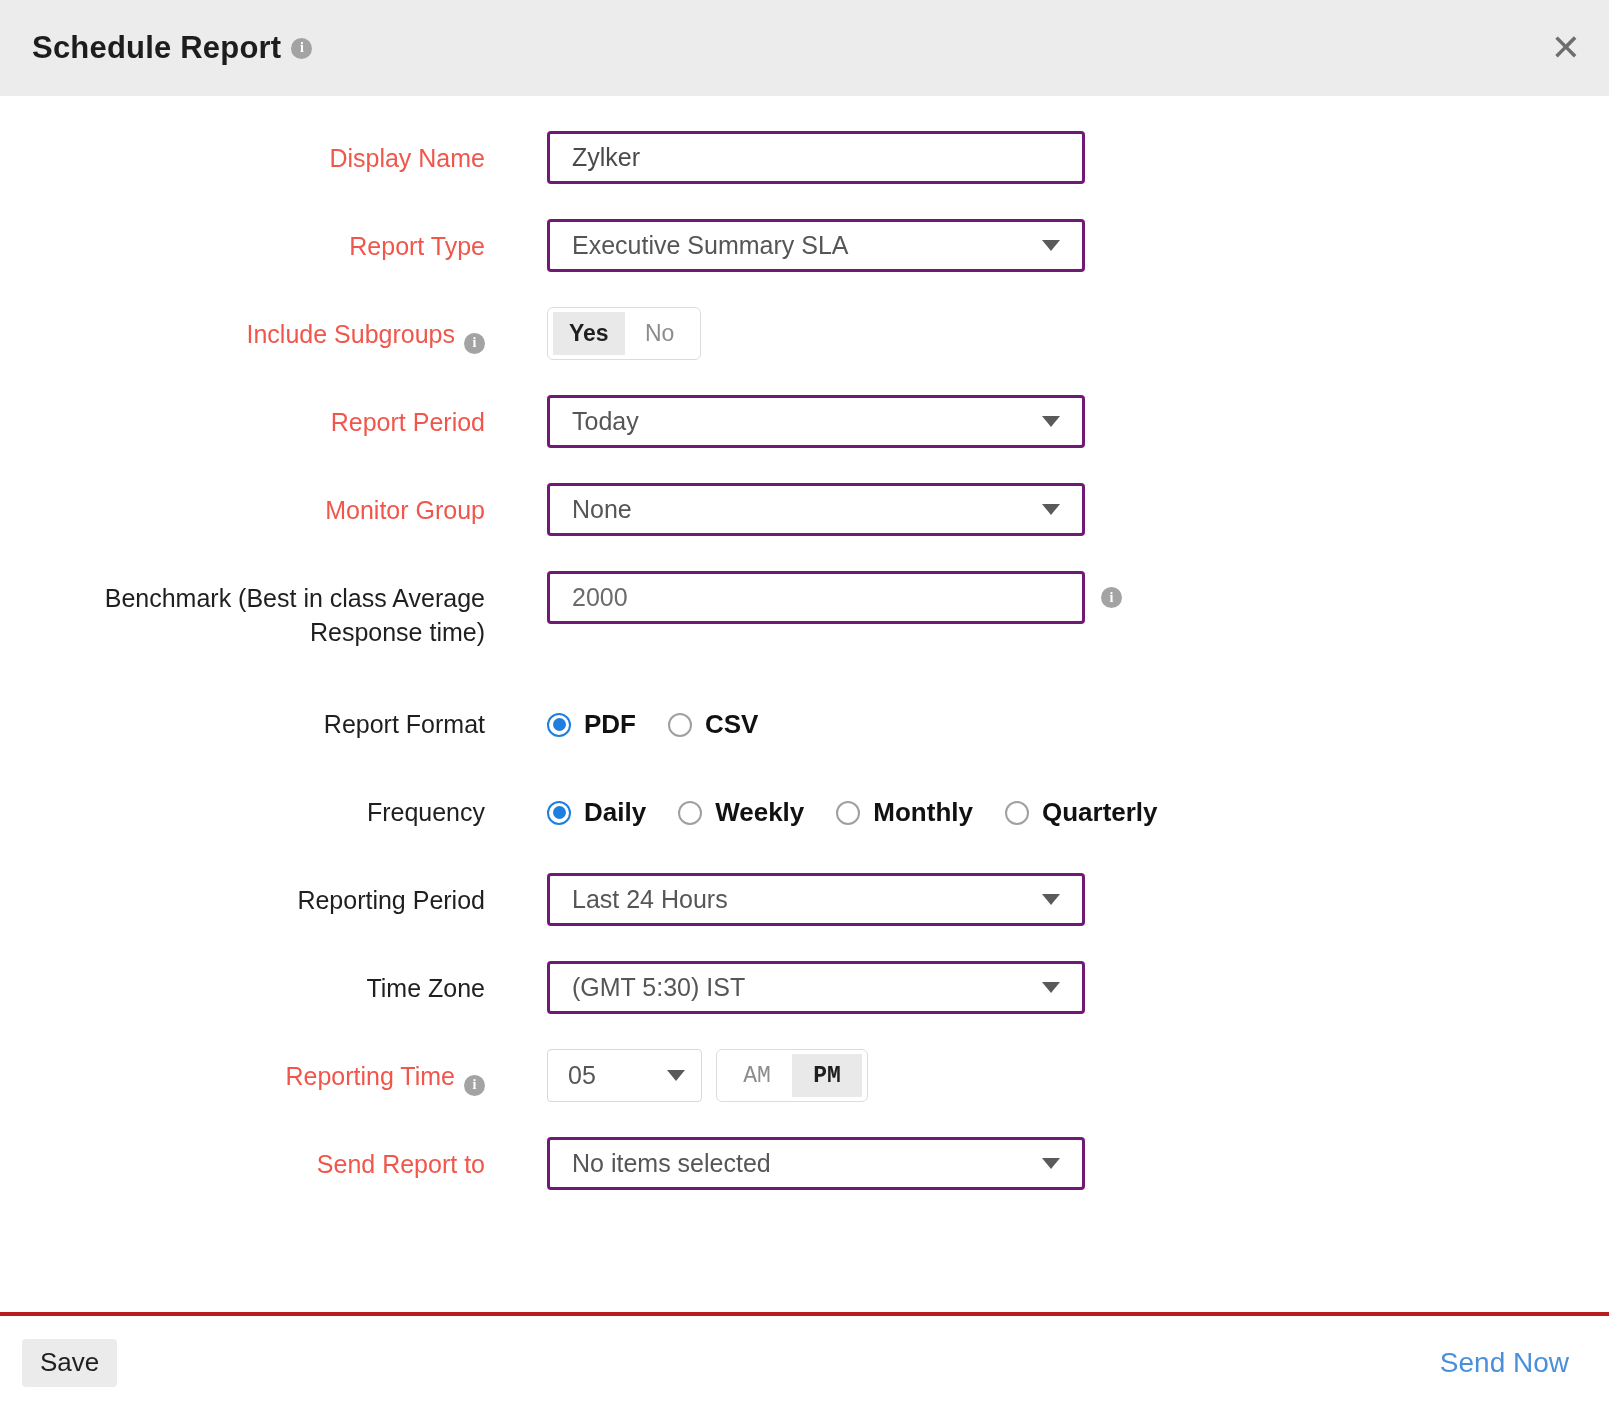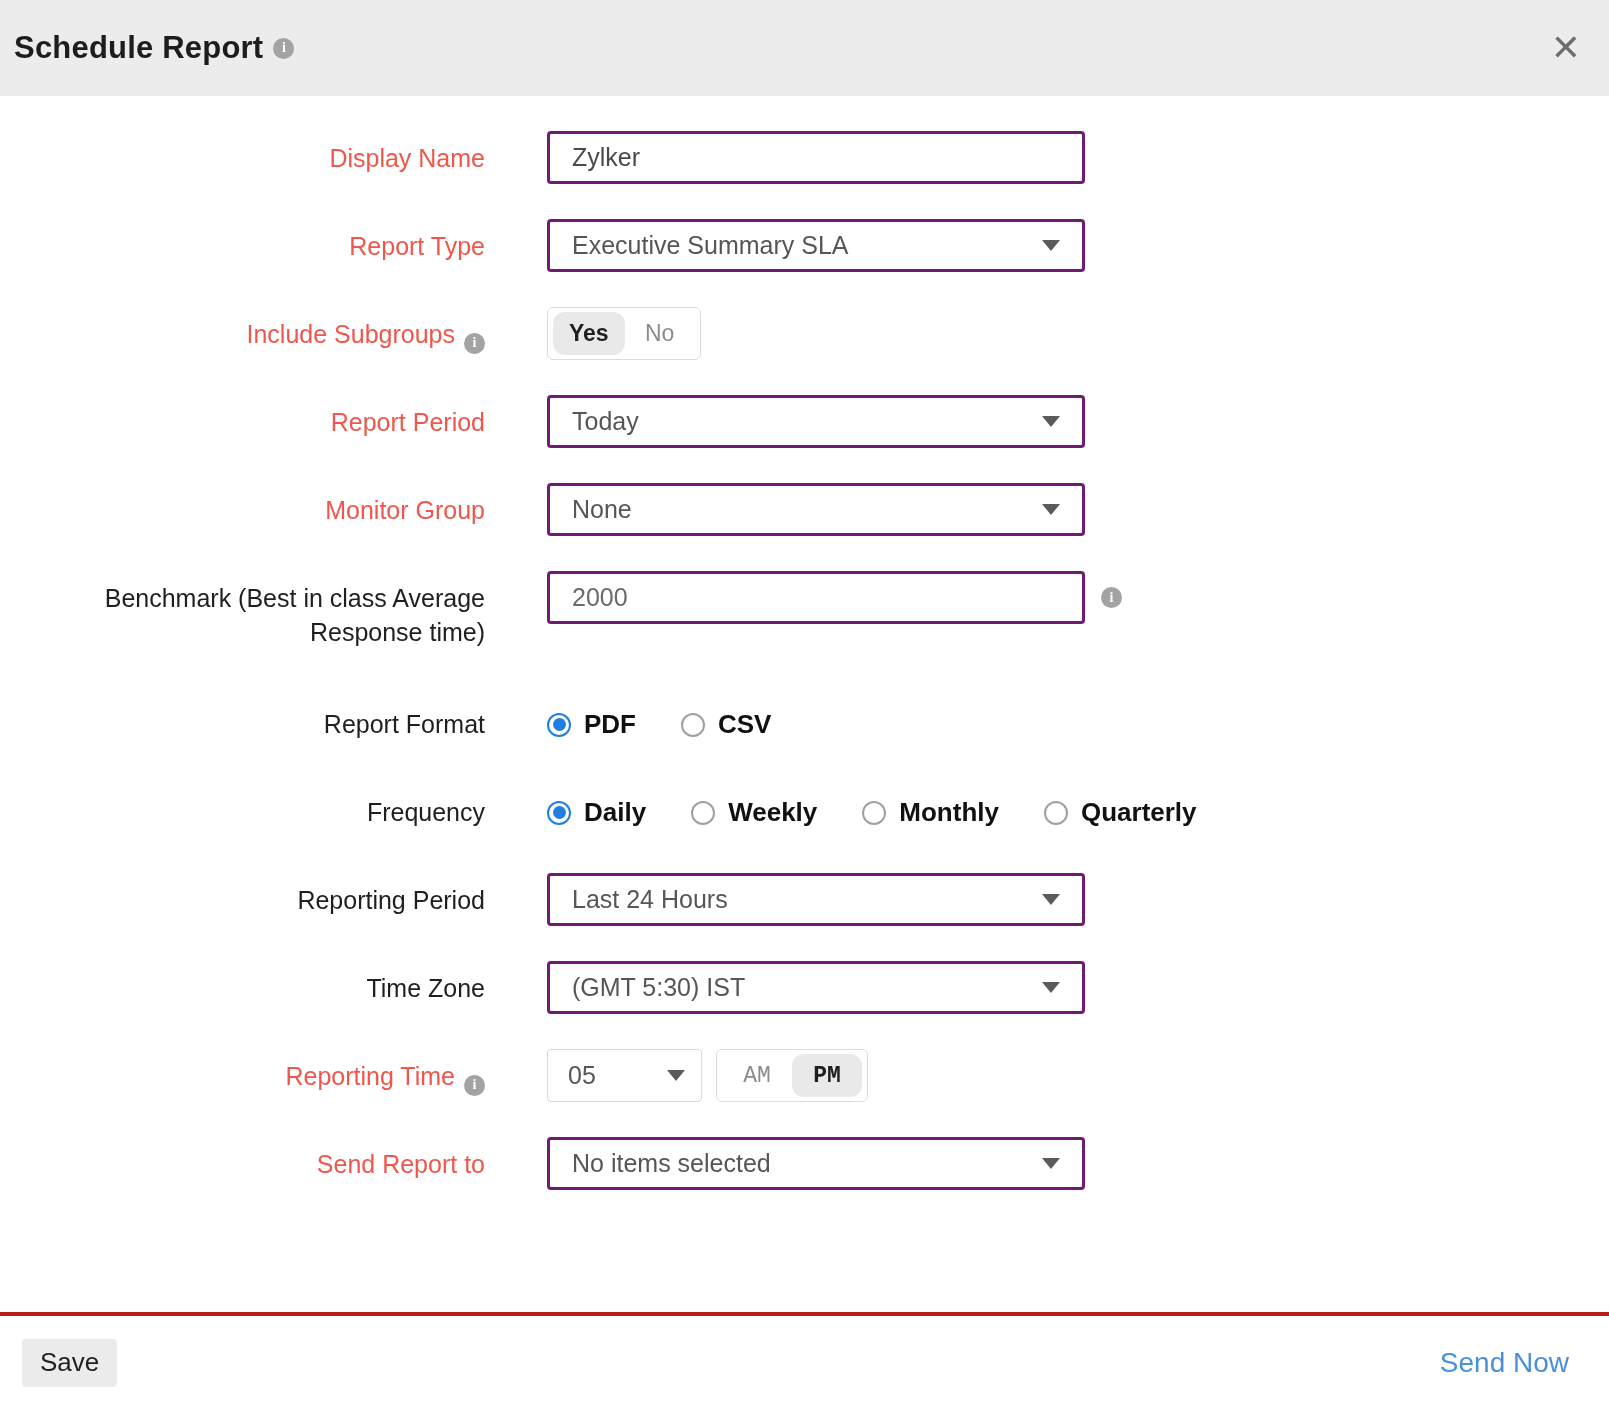--- a/index.html
+++ b/index.html
@@ -10,21 +10,21 @@
     position: relative;
     overflow: hidden;
   }
 
   
   .modal-header {
     height: 96px;
     background: #ececec;
     display: flex;
     align-items: center;
-    padding: 0 28px 0 14px;
+    padding: 0 28px 0 32px;
   }
   .modal-title {
     font-size: 31px;
     font-weight: 700;
     color: #1d1d1d;
     letter-spacing: 0.2px;
   }
   .info-icon {
     display: inline-flex;
     align-items: center;
@@ -110,34 +110,34 @@
   }
   .toggle-opt {
     height: 43px;
     min-width: 70px;
     padding: 0 16px;
     display: flex;
     align-items: center;
     justify-content: center;
     font-size: 23px;
     color: #8c8c8c;
-    border-radius: 12px;
+    border-radius: 0;
     cursor: pointer;
   }
   .toggle-opt.selected {
     background: #e9e9e9;
     color: #1f1f1f;
     font-weight: 600;
   }
 
   
   .radio-group {
     display: flex;
     align-items: center;
-    gap: 45px;
+    gap: 32px;
     padding-top: 12px;
     justify-content: flex-end;
   }
   .radio-item { display: flex; align-items: center; gap: 13px; cursor: pointer; }
   .radio-circle {
     width: 24px; height: 24px;
     border-radius: 50%;
     border: 2px solid #a0a0a0;
     background: #fff;
     display: flex; align-items: center; justify-content: center;

